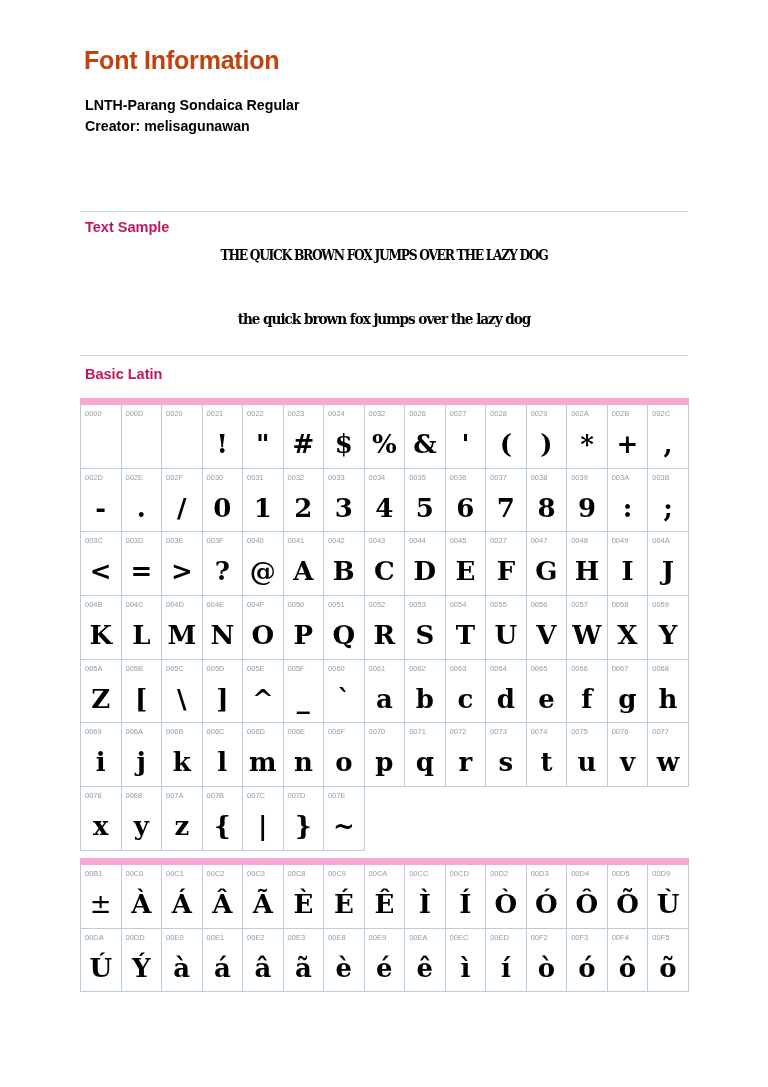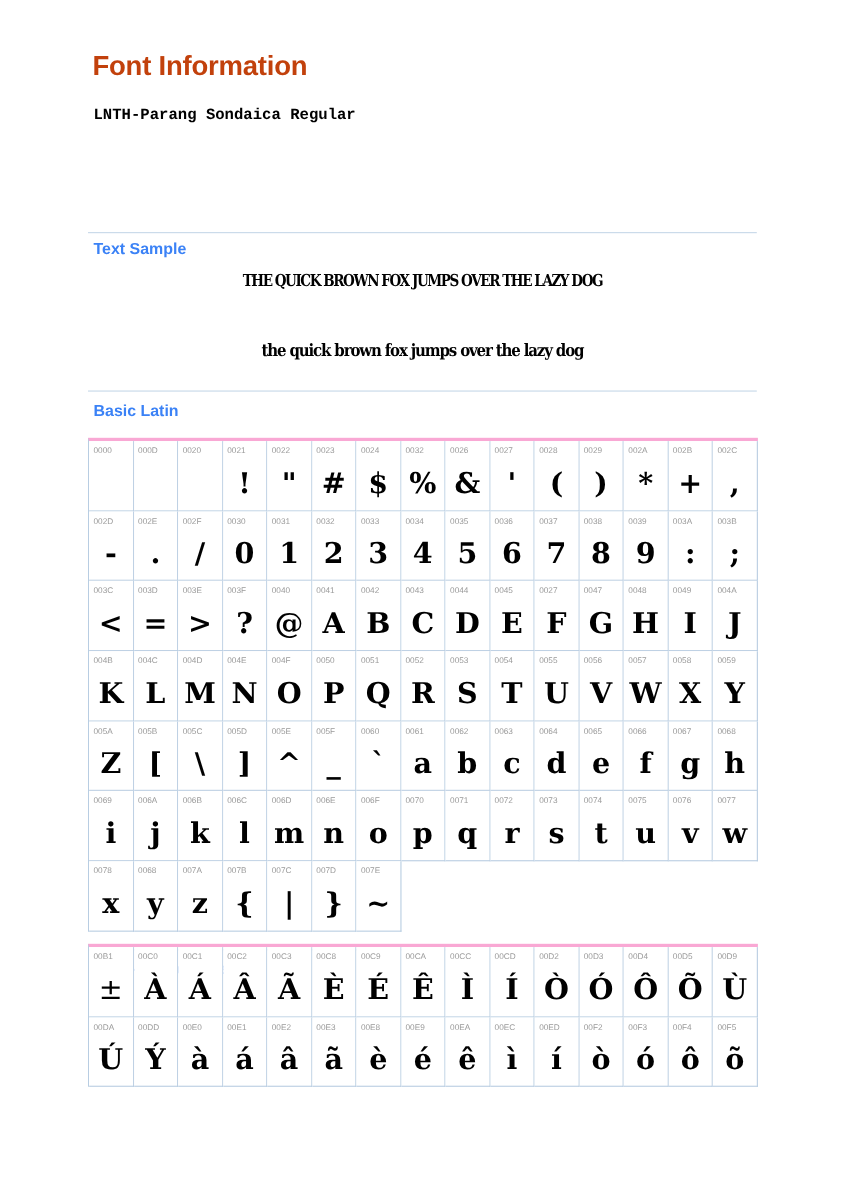--- a/index.html
+++ b/index.html
@@ -2,43 +2,44 @@
 <html><head>
 <meta charset="utf-8">
 <style>
   html, body { margin:0; padding:0; background:#ffffff; }
   body { width:768px; height:1087px; position:relative; overflow:hidden;
          font-family:"Liberation Sans", sans-serif; color:#000; }
   .title { position:absolute; left:84px; top:46px; font-size:25px; font-weight:bold;
            color:#c2410c; letter-spacing:-0.2px; margin:0; }
   .info { position:absolute; left:85px; top:95px; font-size:14.2px; font-weight:bold;
           line-height:20.5px; }
-  .info div { white-space:nowrap;font-family:Liberation Mono, monospace; }
+  .info div { white-space:nowrap; }
   .rule { position:absolute; left:80px; width:608px; height:1px; background:#c6d7e8; }
-  .section-h { position:absolute; left:85px; font-size:14.5px; font-weight:bold; color:#3b82f6; }
+  .section-h { position:absolute; left:85px; font-size:14.5px; font-weight:bold; color:#be185d; }
   .sample { position:absolute; left:80px; width:608px; text-align:center;
             font-family:"DejaVu Serif", serif; font-weight:bold; white-space:nowrap; }
   .sample.upper { top:246px; font-size:15px; letter-spacing:-1.6px; transform:scaleX(0.82); }
   .sample.lower { top:309px; font-size:15.5px; letter-spacing:-1.2px; transform:scaleX(0.88); }
   .grid { position:absolute; left:80px; display:grid;
-          grid-template-columns:repeat(15, 40.53px); border-top:3px solid #f9a8d4; border-left:1px solid #b8cde2; }
+          grid-template-columns:repeat(15, 40.53px); border-top:7px solid #f9a8d4; border-left:1px solid #b8cde2; }
   .cell { height:63.7px; border-right:1px solid #b8cde2; border-bottom:1px solid #b8cde2;
           box-sizing:border-box; position:relative; background:#fff; }
   .code { position:absolute; left:4px; top:4px; font-size:7.5px; color:#9a9a9a; }
   .glyph { position:absolute; left:0; right:0; top:22px; text-align:center;
            font-family:"DejaVu Serif", serif; font-weight:bold; font-size:26px; line-height:34px; }
   .glyph.light { font-weight:normal; font-family:"DejaVu Sans", sans-serif; }
 </style>
 </head>
 <body>
 
 <h1 class="title">Font Information</h1>
 
 <div class="info">
   <div>LNTH-Parang Sondaica Regular</div>
+  <div>Creator: melisagunawan</div>
 </div>
 
 <div class="rule" style="top:211px"></div>
 <div class="section-h" style="top:219px">Text Sample</div>
 <div class="sample upper">THE QUICK BROWN FOX JUMPS OVER THE LAZY DOG</div>
 <div class="sample lower">the quick brown fox jumps over the lazy dog</div>
 
 <div class="rule" style="top:355px"></div>
 <div class="section-h" style="top:366px">Basic Latin</div>
 <div class="grid" id="grid-basic" style="top:398px">

